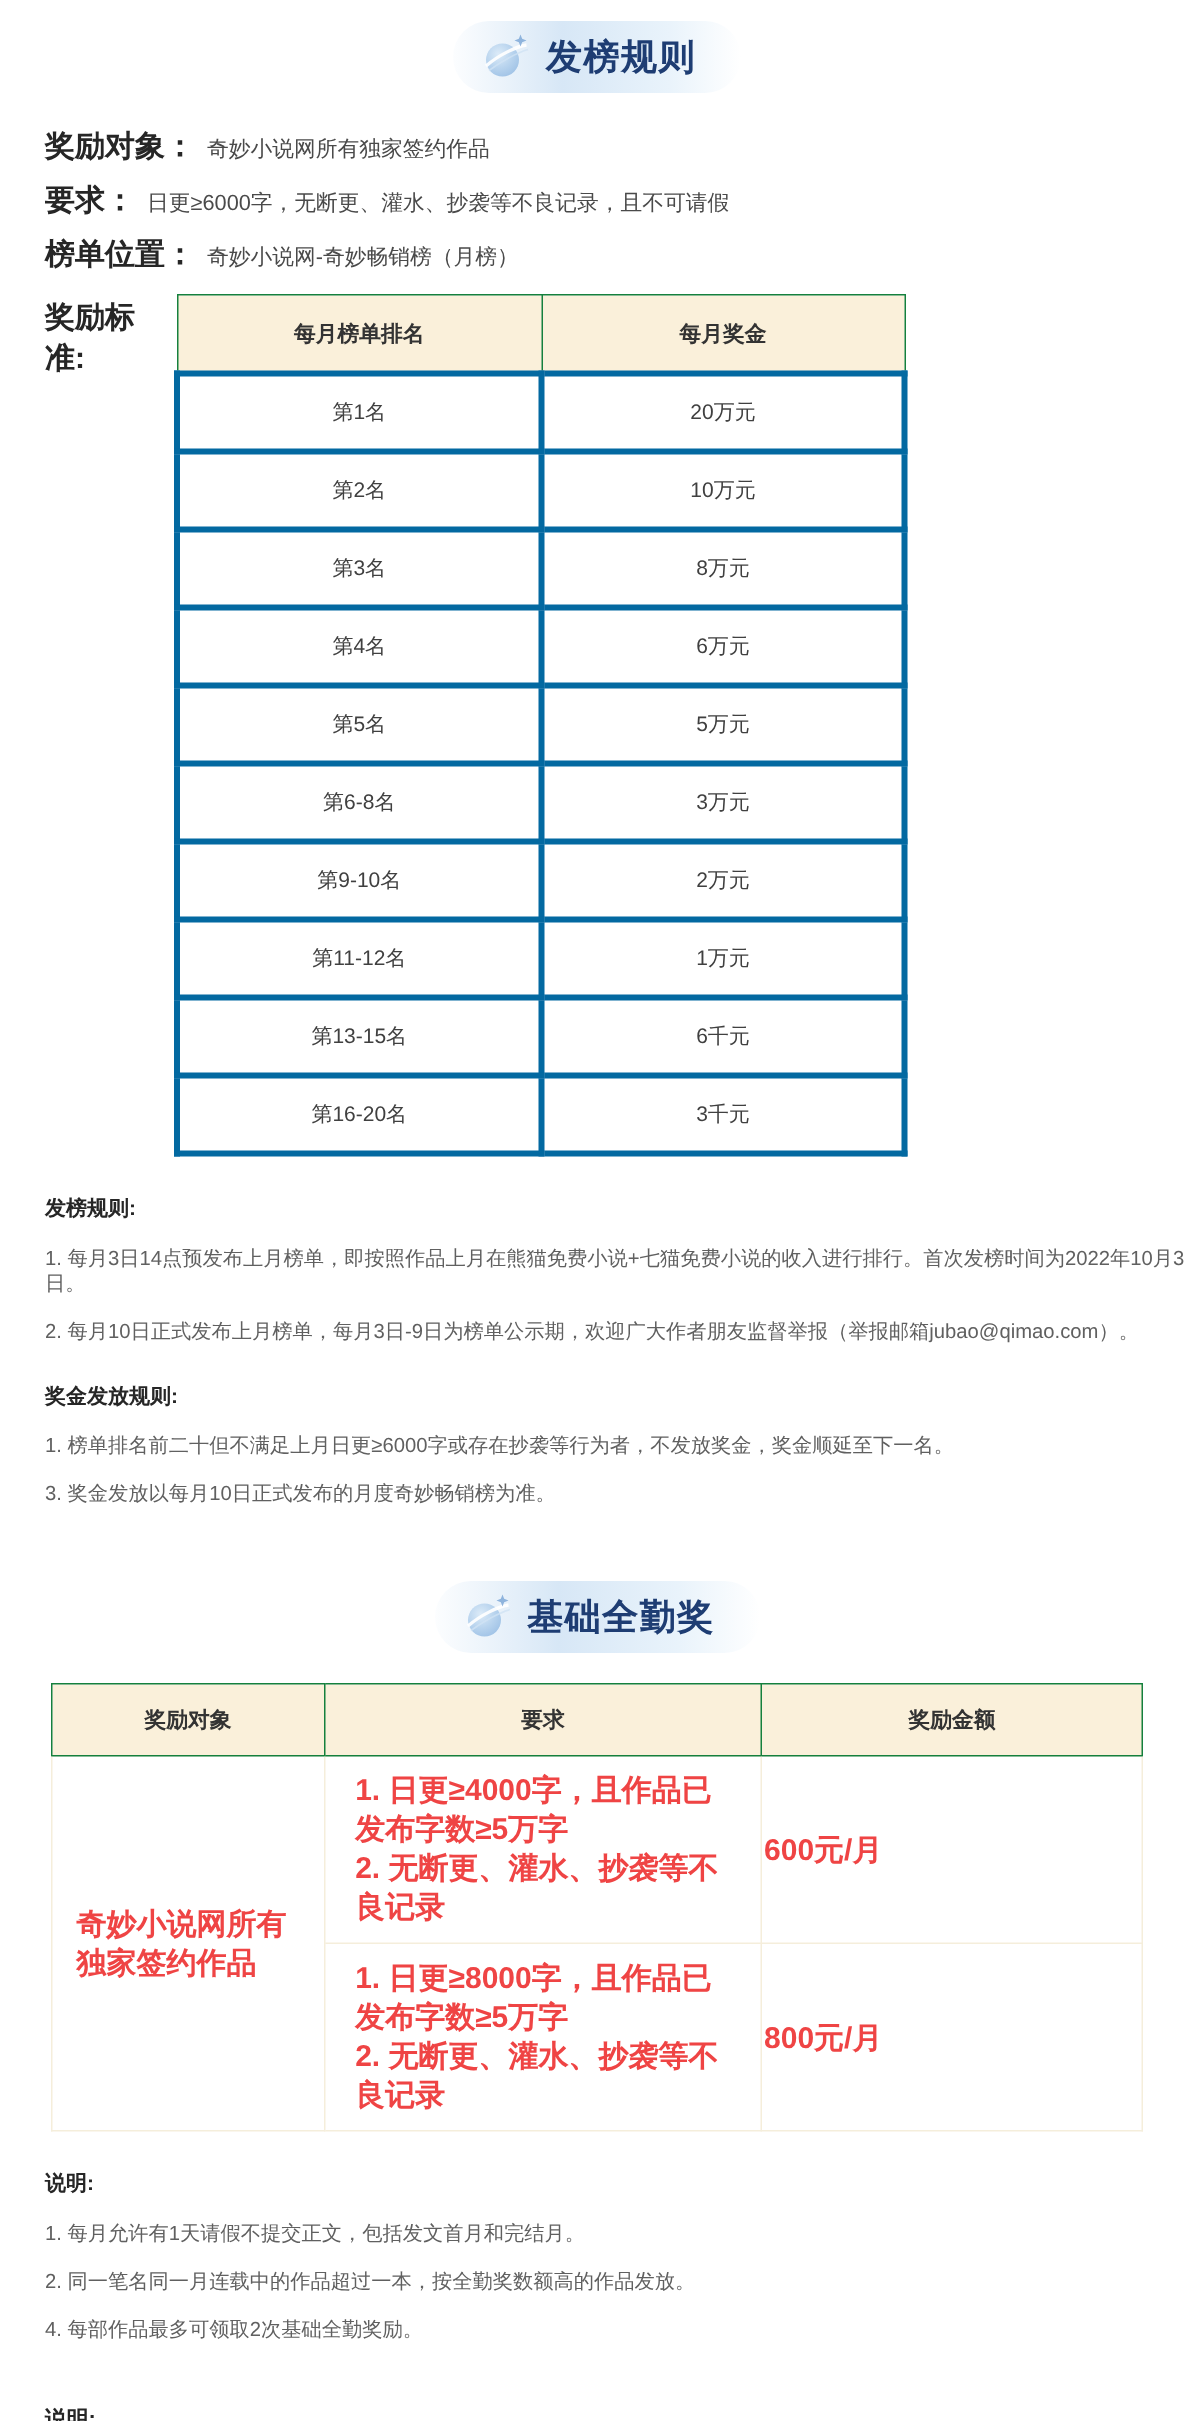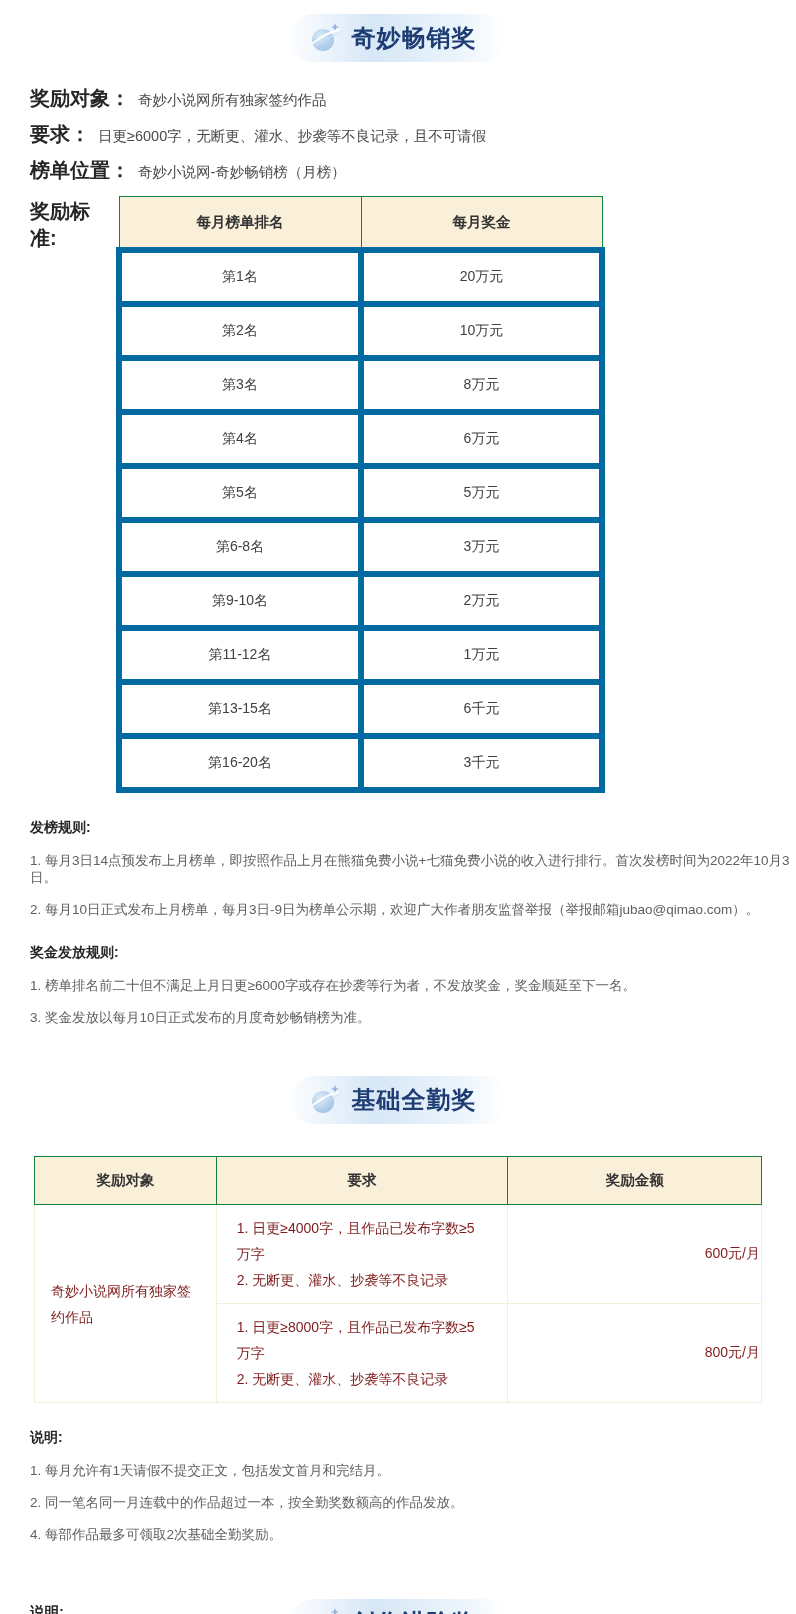--- a/index.html
+++ b/index.html
@@ -38,37 +38,37 @@
   .standard-row .info-label { flex:0 0 72px; padding-top:2px; }
   table { border-collapse:collapse; }
   .rank-table { width:489px; margin-left:6px; }
   th {
     background:#faf0da; font-weight:bold; font-size:14.5px; color:#333333;
     border:1px solid #15803d; text-align:center;
   }
   .rank-table th { height:48px; }
   .rank-table td {
     height:46px; text-align:center; font-size:14px; color:#404040;
-    border:6px solid #0369a1; background:#ffffff;
+    border:4px solid #0369a1; background:#ffffff;
   }
 
   
   .rule-heading { margin:26px 0 0 30px; font-weight:bold; font-size:14px; color:#262626; }
   .rule-item { margin:15px 0 0 30px; font-size:13.5px; color:#606060; line-height:17px; }
 
   
-  .wide-table { width:728px; margin:32px auto 0;padding-left:44px; }
+  .wide-table { width:728px; margin:20px auto 0;padding-left:44px; }
   .wide-table th { height:45px; }
   .wide-table td {
     border:1px solid #f5eedb; background:#ffffff;
-    font-size:14px; color:#7f1d1d;
+    font-size:20px; color:#ef4444;font-weight:bold;
   }
   td.cell-target { text-align:left; padding:10px 16px; line-height:26px; }
   td.cell-req    { text-align:left; padding:10px 20px; line-height:26px; }
-  td.cell-center { text-align:right; }
+  td.cell-center { text-align:left; }
   .t2 td { height:65px; }
 
   .footer-partial {
     position:absolute; left:30px; top:1603px;
     font-weight:bold; font-size:14.5px; color:#262626;
   }
 </style>
 </head>
 <body>
 
@@ -82,21 +82,21 @@
             <stop offset="0%" stop-color="#dcebf8"></stop>
             <stop offset="55%" stop-color="#b9d4ee"></stop>
             <stop offset="100%" stop-color="#9fc2e6"></stop>
           </radialGradient>
         </defs>
         <circle cx="15" cy="19" r="11" fill="url(#pg)"></circle>
         <path d="M4 23 C 12 16, 24 10, 31 9" stroke="#ffffff" stroke-width="2.2" fill="none" opacity="0.9"></path>
         <path d="M6 26 C 14 20, 25 14, 32 12" stroke="#cfe2f4" stroke-width="1.2" fill="none" opacity="0.8"></path>
         <path d="M27 2 l1.1 2.9 2.9 1.1 -2.9 1.1 -1.1 2.9 -1.1 -2.9 -2.9 -1.1 2.9 -1.1 z" fill="#8fb4dd"></path>
       </svg>
-      <span class="title-text">奇妙畅销奖</span>
+      <span class="title-text">发榜规则</span>
     </div>
   </div>
 
   <div class="info-block">
     <div class="info-line">
       <span class="info-label">奖励对象：</span><span class="info-text">奇妙小说网所有独家签约作品</span>
     </div>
     <div class="info-line">
       <span class="info-label">要求：</span><span class="info-text">日更≥6000字，无断更、灌水、抄袭等不良记录，且不可请假</span>
     </div>

